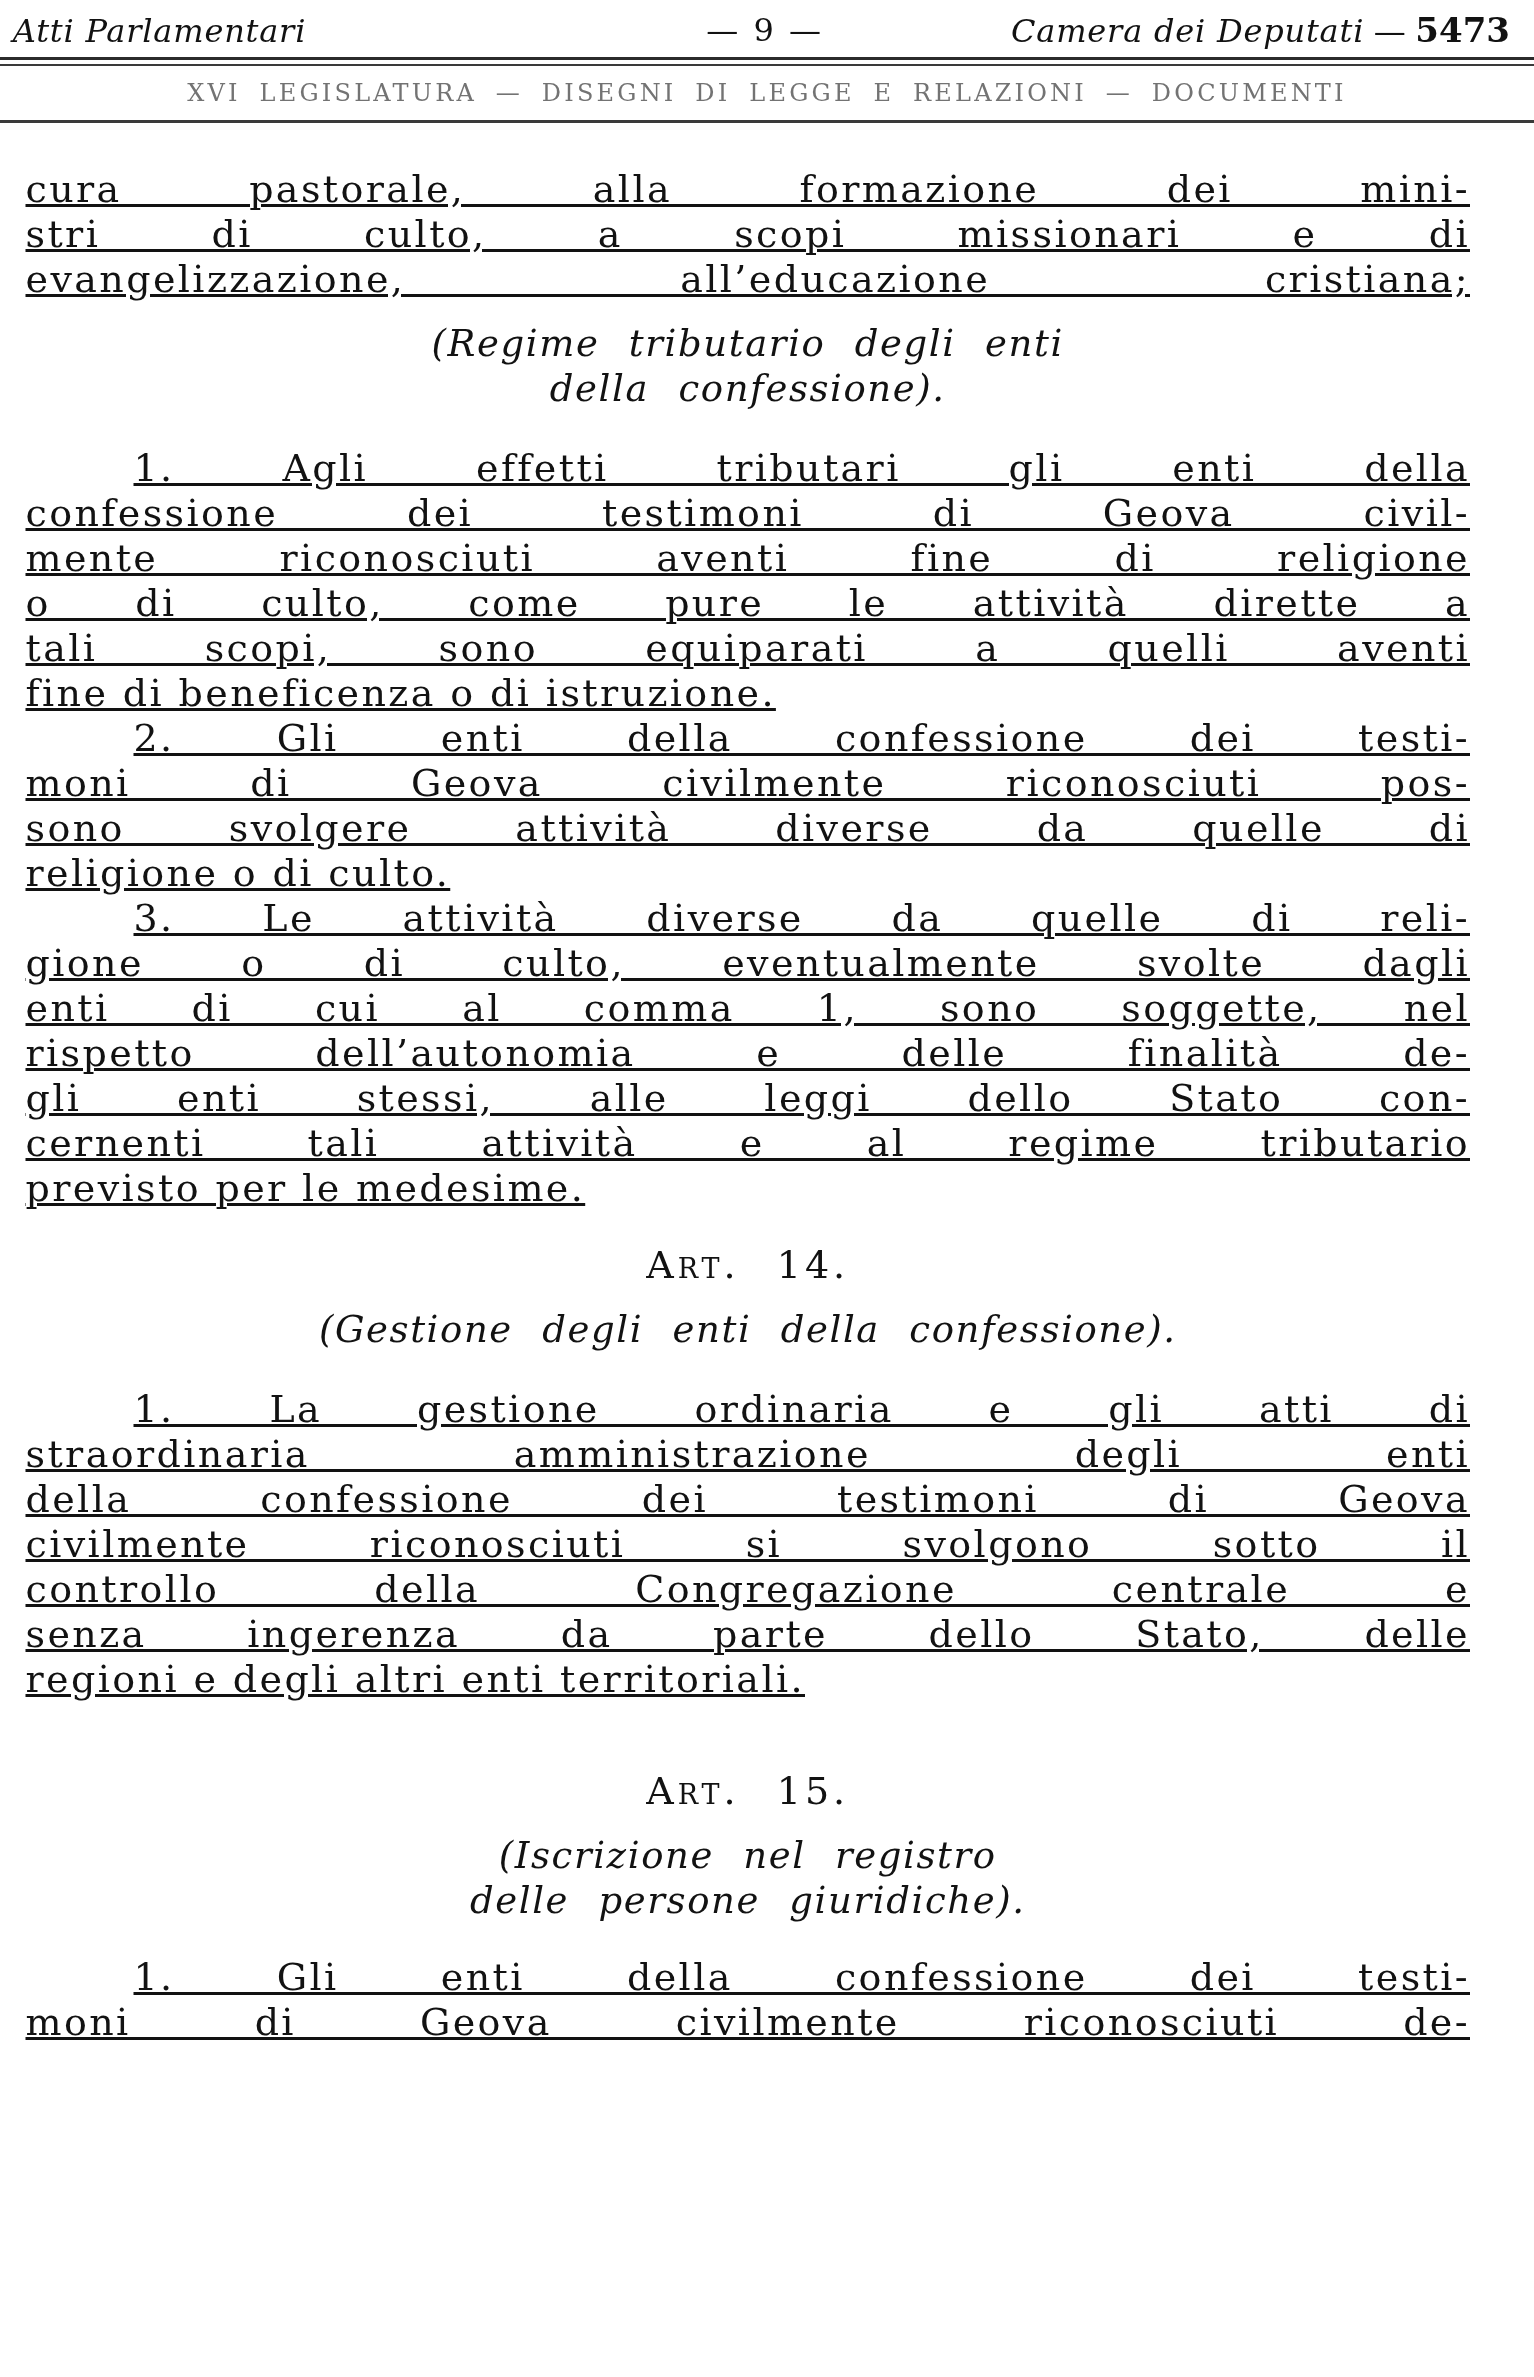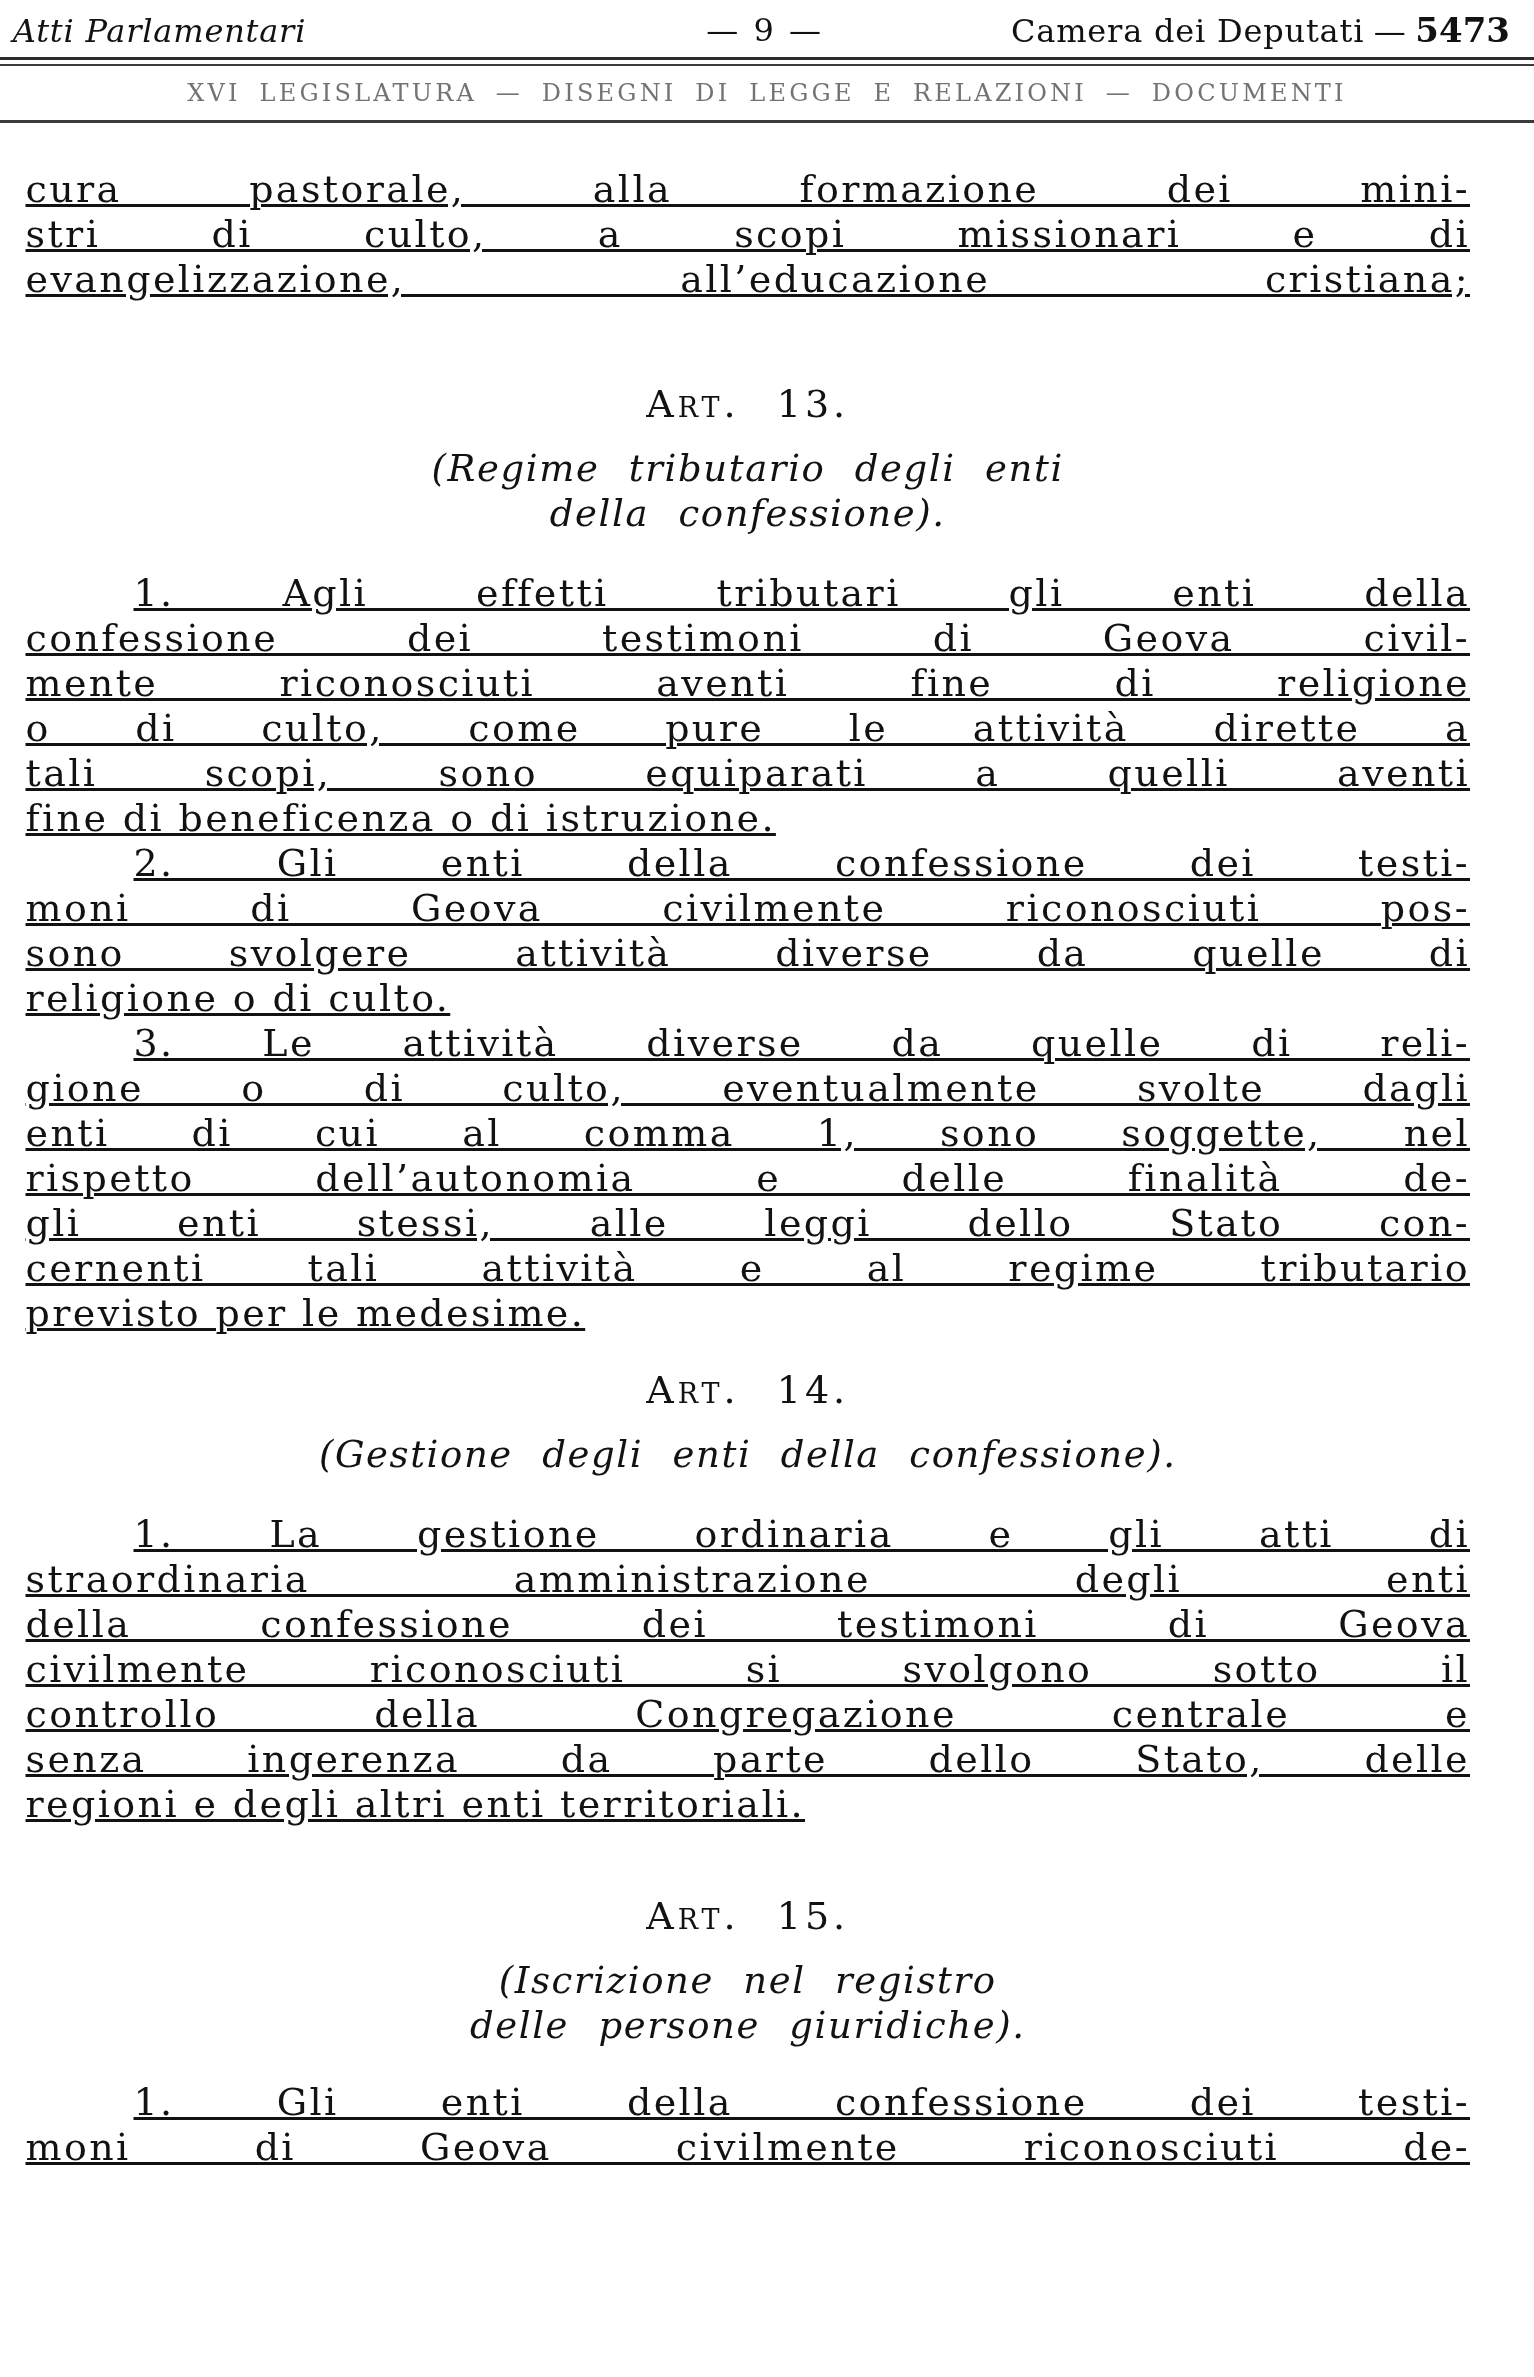--- a/index.html
+++ b/index.html
@@ -27,21 +27,21 @@
   .h-center {
     position: absolute;
     left: 50%;
     transform: translateX(-52%);
     font-style: normal;
     letter-spacing: 0.8px;
     white-space: nowrap;
   }
   .h-center .dash { margin: 0 14.4px; }
   .h-right { white-space: nowrap; }
-  .h-right .cam { letter-spacing: 0.8px; }
+  .h-right .cam { font-style: italic; letter-spacing: 0.8px; }
   .h-right .dash { margin: 0 9.6px; }
   .h-right .num { font-weight: bold; font-size: 34px; }
   .double-rule {
     margin-top: 7.2px;
     height: 3.2px;
     border-top: 3.2px solid #2b2b2b;
     border-bottom: 2.4px solid #3a3a3a;
   }
   .subheader {
     margin-top: 13.6px;
@@ -124,24 +124,20 @@
 
   <div class="content">
 
     <div class="p-cura">
       <div class="line">cura pastorale, alla formazione dei mini-</div>
       <div class="line">stri di culto, a scopi missionari e di</div>
       <div class="line">evangelizzazione, all’educazione cristiana;</div>
     </div>
 
 
-    <div class="art-heading">
-      <span class="sc">Art.</span>
-      <span>13.</span>
-    </div>
     <div class="art-subtitle">
       <div>(Regime tributario degli enti</div>
       <div>della confessione).</div>
     </div>
 
     <div class="p-13-1">
       <div class="line ind-num">1. Agli effetti tributari gli enti della</div>
       <div class="line">confessione dei testimoni di Geova civil-</div>
       <div class="line">mente riconosciuti aventi fine di religione</div>
       <div class="line">o di culto, come pure le attività dirette a</div>

